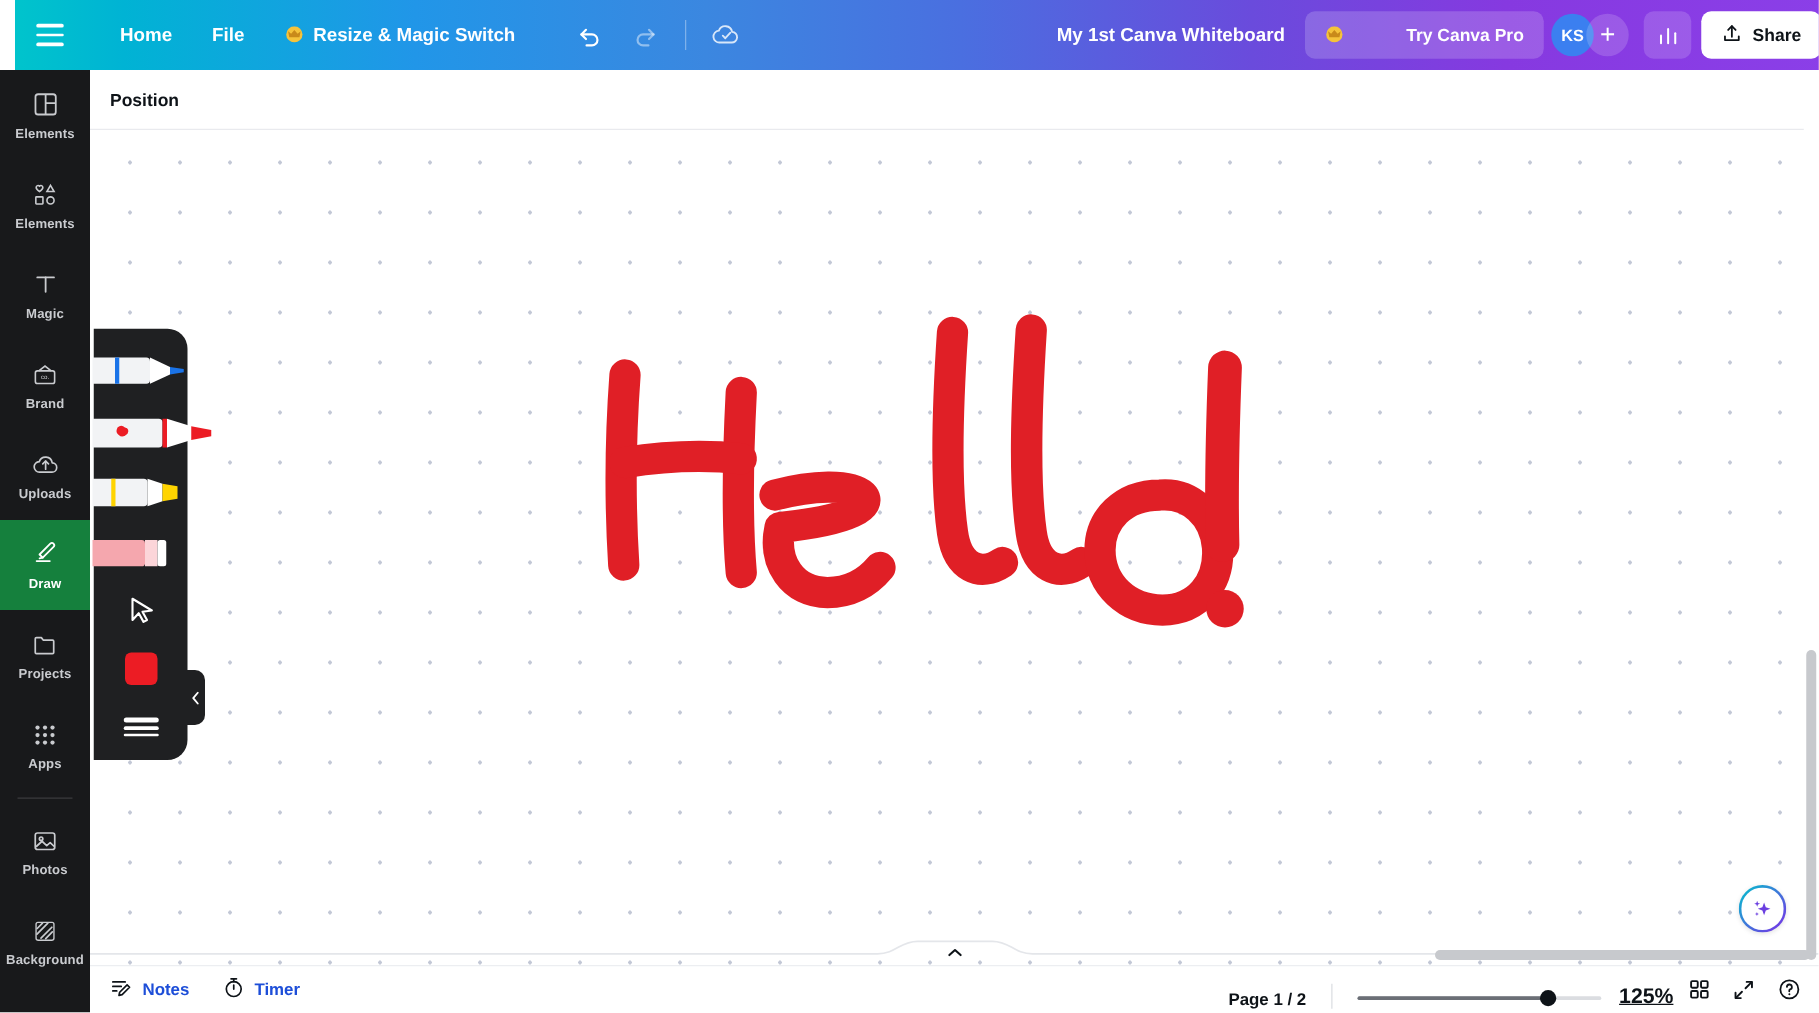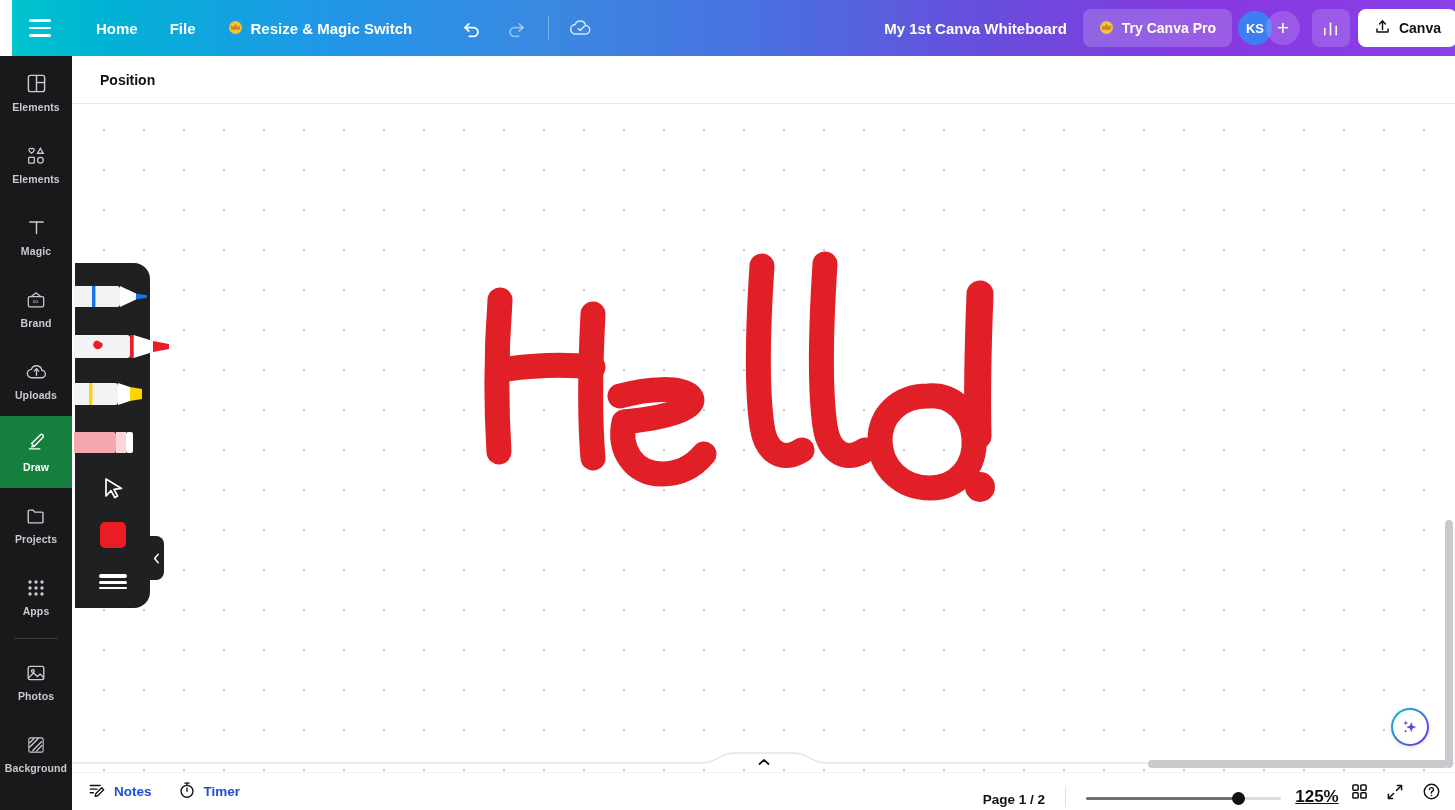--- a/index.html
+++ b/index.html
@@ -57,21 +57,21 @@
     font-size: 15px; font-weight: 700; color: #fff;
     padding: 0 16px; white-space: nowrap; cursor: text;
   }
 
   #try-pro {
     height: 38px; display: flex; align-items: center;
     padding: 0 16px; margin-right: 6px;
     background: rgba(255,255,255,.18);
     border-radius: 8px;
     font-size: 14px; font-weight: 700; color: #fff;
-    cursor: pointer; white-space: nowrap;
+    cursor: pointer; white-space: nowrap; gap: 42px;
   }
 
   #avatar {
     width: 34px; height: 34px; border-radius: 50%;
     background: #3b7ff0;
     display: flex; align-items: center; justify-content: center;
     font-size: 13px; font-weight: 700; color: #fff;
     cursor: pointer; flex: none;
   }
   #add-collab {
@@ -108,21 +108,21 @@
     align-items: center; justify-content: center; gap: 5px;
     color: #c9cbcf; cursor: pointer;
   }
   .side-item.active { background: #15803d; color: #ffffff; }
   .side-label { font-size: 10.5px; font-weight: 700; letter-spacing: .1px; }
   .side-icon { width: 24px; height: 24px; display: flex; align-items: center; justify-content: center; }
   .side-sep { width: 44px; height: 1px; background: #3a3b3e; margin: 6px auto; }
 
   
   #posbar {
-    position: absolute; left: 72px; top: 56px;
+    position: absolute; left: 60px; top: 56px;
     width: 1383px; height: 48px;
     background: #ffffff;
     border-bottom: 1px solid #e9eaee;
     display: flex; align-items: center;
     z-index: 20;
   }
   #position-btn {
     margin-left: 20px; height: 32px;
     display: flex; align-items: center; padding: 0 8px;
     font-size: 14px; font-weight: 600; color: #0e1318;
@@ -328,21 +328,21 @@
         </svg>
       </div>
       <div id="share-btn">
         <span>
           <svg width="17" height="17" viewBox="0 0 20 20" fill="none" stroke="#0e1318" stroke-width="1.7" stroke-linecap="round" stroke-linejoin="round">
             <path d="M10 13.5V3.5"></path>
               <path d="M6.5 7 10 3.5 13.5 7"></path>
               <path d="M3.5 13v3.5h13V13"></path>
           </svg>
         </span>
-        <span>Canva</span>
+        <span>Share</span>
       </div>
     </div>
   </div>
 
   <div id="sidebar">
 
     <div class="side-item">
       <span class="side-icon">
         <svg width="21" height="21" viewBox="0 0 22 22" fill="none" stroke="currentColor" stroke-width="1.5">
           <rect x="2.5" y="2.5" width="17" height="17" rx="2.2"></rect>

